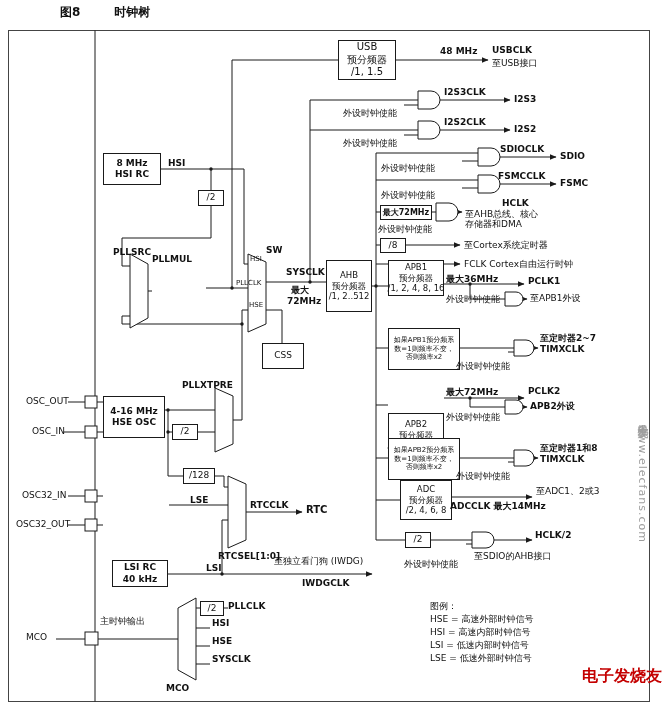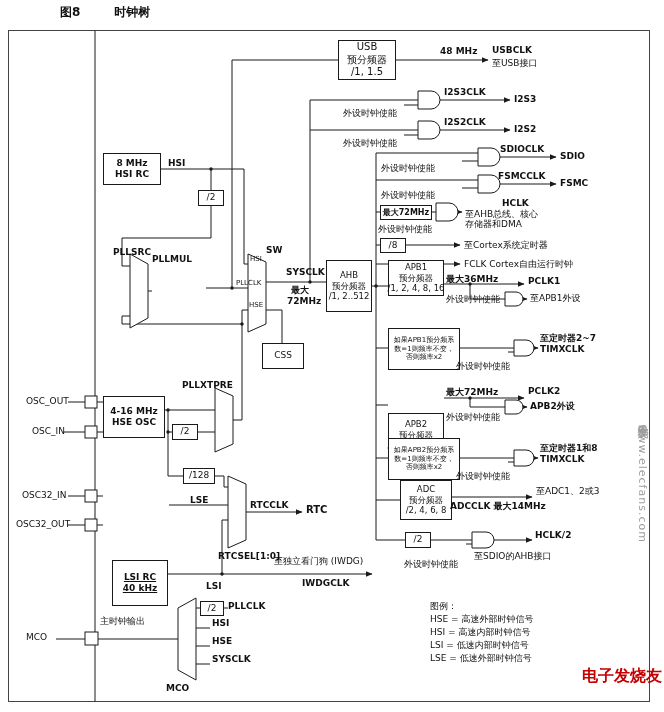--- a/index.html
+++ b/index.html
@@ -231,21 +231,21 @@
     <div class="box" style="left: 103px; top: 396px; width: 62px; height: 42px; font-size: 9px; font-weight: bold;">
       <div>4-16 MHz</div>
       <div>HSE OSC</div>
     </div>
     <div class="box" style="left: 172px; top: 424px; width: 26px; height: 16px; font-size: 9px;">
       <div>/2</div>
     </div>
     <div class="box" style="left: 183px; top: 468px; width: 32px; height: 16px; font-size: 9px;">
       <div>/128</div>
     </div>
-    <div class="box" style="left: 112px; top: 560px; width: 56px; height: 46px; font-size: 9px; font-weight: bold; text-decoration: underline;">
+    <div class="box" style="left: 112px; top: 560px; width: 56px; height: 27px; font-size: 9px; font-weight: bold;">
       <div>LSI RC</div>
       <div>40 kHz</div>
     </div>
     <div class="box" style="left: 200px; top: 601px; width: 24px; height: 15px; font-size: 9px;">
       <div>/2</div>
     </div>
     <div class="lbl" style="left: 440px; top: 46px; font-weight: bold;">48 MHz</div>
     <div class="lbl" style="left: 492px; top: 45px; font-weight: bold;">USBCLK</div>
     <div class="lbl" style="left: 492px; top: 58px;">至USB接口</div>
     <div class="lbl" style="left: 444px; top: 87px; font-weight: bold;">I2S3CLK</div>
@@ -297,21 +297,21 @@
     <div class="lbl" style="left: 404px; top: 559px;">外设时钟使能</div>
     <div class="lbl" style="left: 182px; top: 380px; font-weight: bold;">PLLXTPRE</div>
     <div class="lbl" style="left: 26px; top: 396px;">OSC_OUT</div>
     <div class="lbl" style="left: 32px; top: 426px;">OSC_IN</div>
     <div class="lbl" style="left: 22px; top: 490px;">OSC32_IN</div>
     <div class="lbl" style="left: 16px; top: 519px;">OSC32_OUT</div>
     <div class="lbl" style="left: 190px; top: 495px; font-weight: bold;">LSE</div>
     <div class="lbl" style="left: 250px; top: 500px; font-weight: bold;">RTCCLK</div>
     <div class="lbl" style="left: 306px; top: 504px; font-weight: bold; font-size: 10px;">RTC</div>
     <div class="lbl" style="left: 218px; top: 551px; font-weight: bold;">RTCSEL[1:0]</div>
-    <div class="lbl" style="left: 186px; top: 581px; font-weight: bold; padding-left: 20px;">LSI</div>
+    <div class="lbl" style="left: 186px; top: 563px; font-weight: bold; padding-left: 20px;">LSI</div>
     <div class="lbl" style="left: 274px; top: 556px;">至独立看门狗 (IWDG)</div>
     <div class="lbl" style="left: 302px; top: 578px; font-weight: bold;">IWDGCLK</div>
     <div class="lbl" style="left: 100px; top: 616px;">主时钟输出</div>
     <div class="lbl" style="left: 26px; top: 632px;">MCO</div>
     <div class="lbl" style="left: 228px; top: 601px; font-weight: bold;">PLLCLK</div>
     <div class="lbl" style="left: 212px; top: 618px; font-weight: bold;">HSI</div>
     <div class="lbl" style="left: 212px; top: 636px; font-weight: bold;">HSE</div>
     <div class="lbl" style="left: 212px; top: 654px; font-weight: bold;">SYSCLK</div>
     <div class="lbl" style="left: 166px; top: 683px; font-weight: bold;">MCO</div>
   </div>

